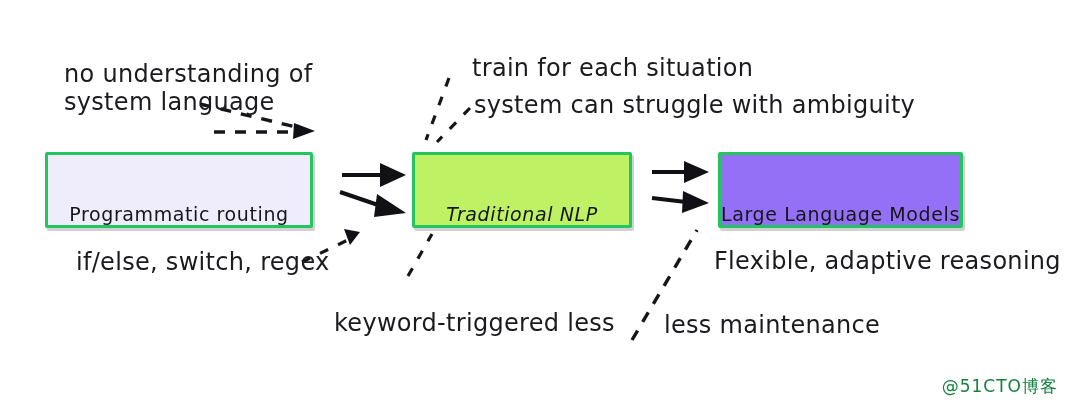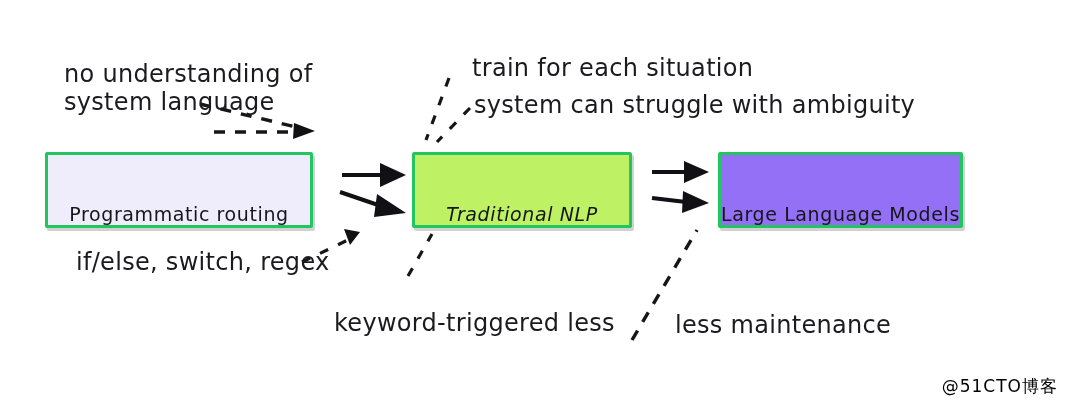--- a/index.html
+++ b/index.html
@@ -60,42 +60,42 @@
     white-space: pre;
     letter-spacing: 0.3px;
   }
   #note-no-understanding { left: 64px;  top: 60px; }
   #note-train            { left: 472px; top: 54px; }
   #note-ambiguity        { left: 474px; top: 91px; }
   #note-ifelse           { left: 63px;  top: 248px; margin-left: 13px; }
   #note-ie               { left: 334px; top: 281px; }
   #note-flexible         { left: 714px; top: 247px; }
   #note-understands      { left: 692px; top: 278px; }
-  #note-less-maint       { left: 664px; top: 311px; margin-left: 11px; }
+  #note-less-maint       { left: 664px; top: 311px; }
 
   svg.overlay {
     position: absolute;
     left: 0; top: 0;
     width: 1080px;
     height: 410px;
     pointer-events: none;
   }
   .solid-arrow { stroke: #111115; stroke-width: 4; fill: none; }
   .dash { stroke: #15151a; stroke-width: 3.4; fill: none;
           stroke-dasharray: 11 10; stroke-linecap: butt; }
   .dash-fine { stroke: #15151a; stroke-width: 3.2; fill: none;
           stroke-dasharray: 9 11; stroke-linecap: butt; }
   .arrowhead { fill: #111115; }
 
   #watermark {
     position: absolute;
     right: 22px;
     bottom: 12px;
     font-size: 17px;
-    color: #000000;
+    color: #15803d;
     letter-spacing: 1px;
     font-family: "DejaVu Sans", sans-serif;
     user-select: none;
   }
 </style>
 </head>
 <body>
 
 <div id="canvas">
 
@@ -162,19 +162,20 @@
   <div class="note hand" id="note-no-understanding"><span>no understanding of</span><br><span>system language</span></div>
 
   <div class="note hand" id="note-train">train for each situation</div>
 
   <div class="note hand" id="note-ambiguity">system can struggle with ambiguity</div>
 
   <div class="note hand" id="note-ifelse">if/else, switch, regex</div>
 
   <div class="note hand" id="note-ie"><br><span>keyword-triggered less</span></div>
 
+  <div class="note hand" id="note-flexible">Flexible, adaptive reasoning</div>
 
 
   <div class="note hand" id="note-less-maint">less maintenance</div>
 
   <div id="watermark">@51CTO博客</div>
 
 </div>
 
 </body></html>

